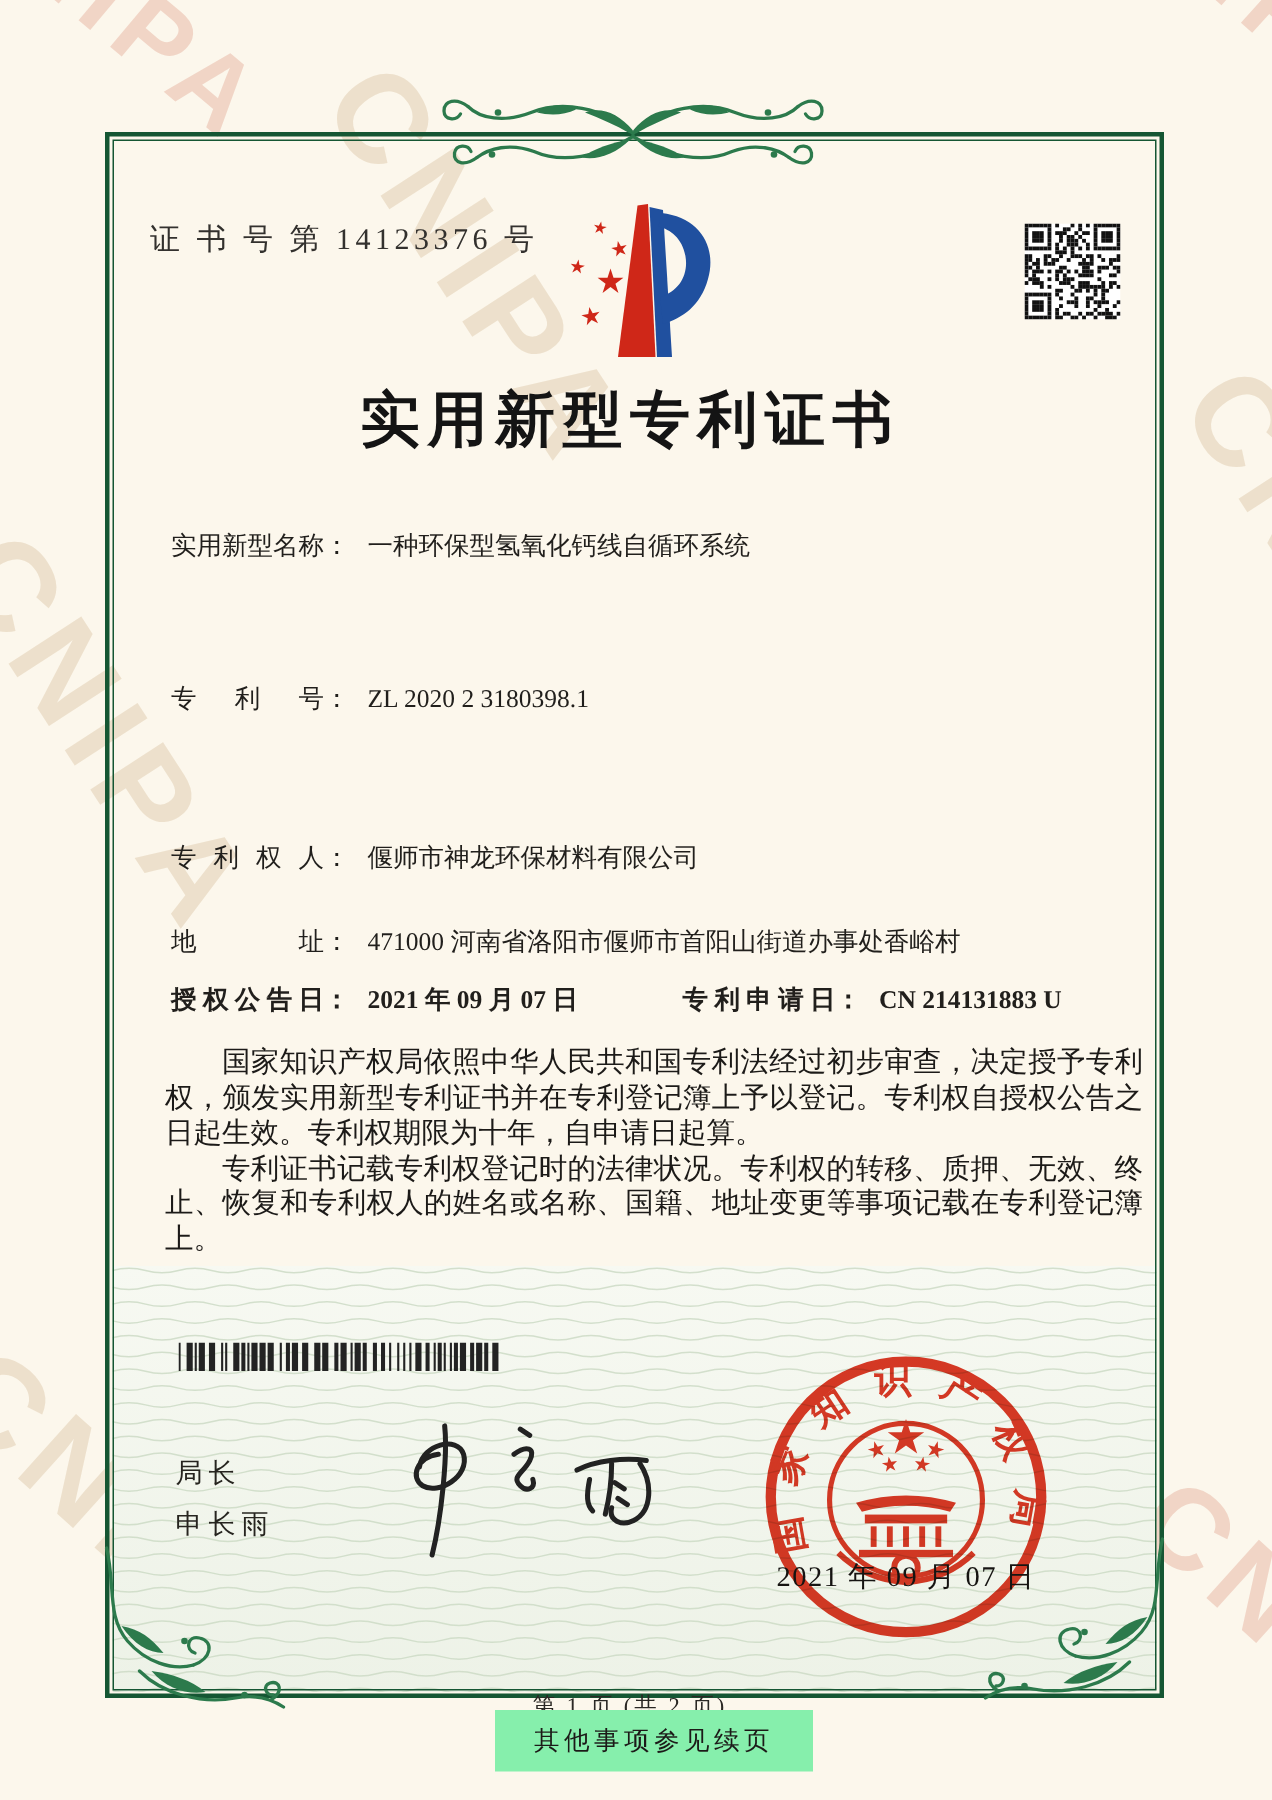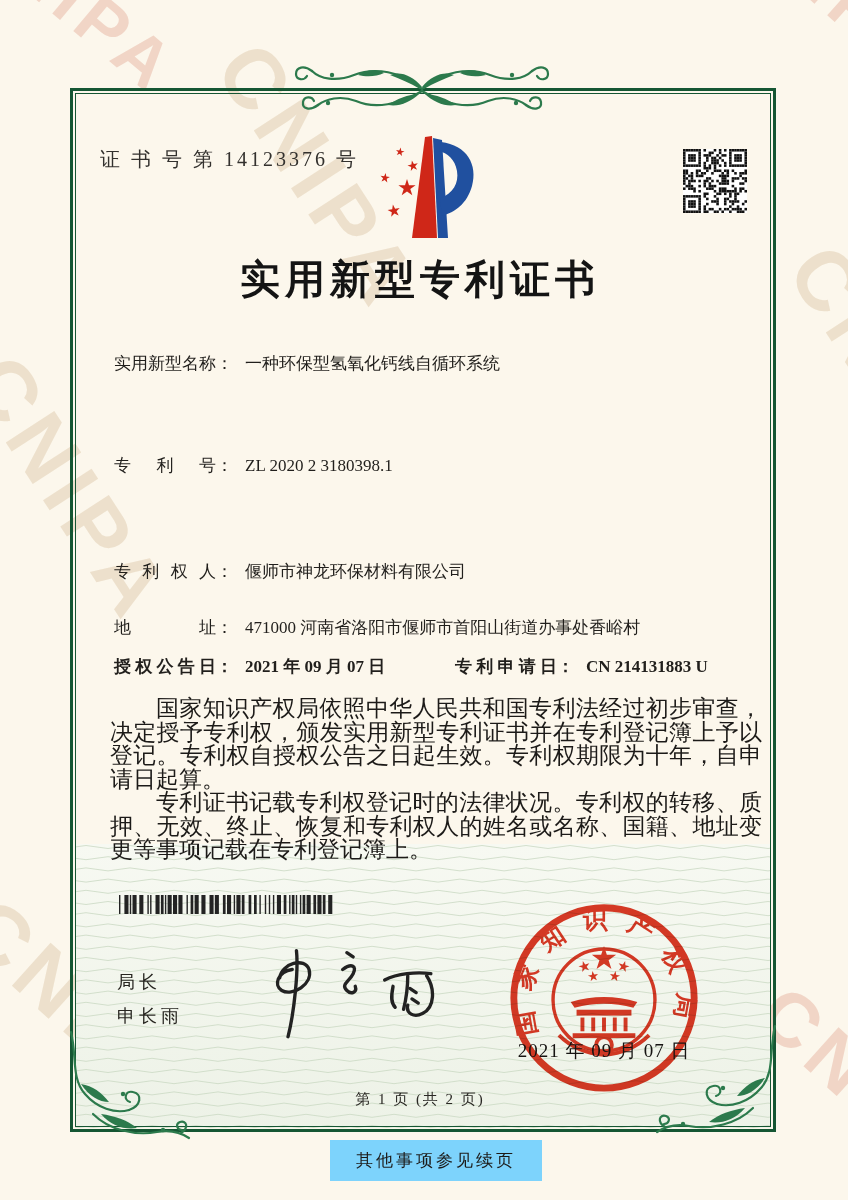--- a/index.html
+++ b/index.html
@@ -42,36 +42,36 @@
 
   
   .row{position:absolute;left:114px;width:652px;font-size:17px;color:#211f1c;z-index:3;white-space:nowrap;}
   .row .lab{display:inline-block;width:102px;text-align:justify;text-align-last:justify;}
   .row .val{margin-left:12px;}
   .r1{top:352px;} .r2{top:403px;} .r3{top:454px;} .r4{top:505px;} .r5{top:524px;margin-top:36px;} .r6{top:591px;margin-top:25px;} .r7{top:655px;font-weight:bold;}
   .grant-second{position:absolute;left:341px;top:0;}
 
   
   .body-text{position:absolute;left:110px;top:697px;width:652px;z-index:3;
-             font-size:23px;line-height:23.5px;color:#1c1a18;text-align:justify;}
+             font-size:19px;line-height:23.5px;color:#1c1a18;text-align:justify;}
   .body-text p{margin:0;text-indent:2em;}
 
   
   .barcode{position:absolute;left:119px;top:895px;width:218px;height:19px;z-index:3;}
   .sig-title{position:absolute;left:117px;top:970px;font-size:18px;letter-spacing:4px;color:#26241f;z-index:3;}
   .sig-name{position:absolute;left:117px;top:1004px;font-size:18px;letter-spacing:4px;color:#26241f;z-index:3;}
   .signature{position:absolute;left:250px;top:938px;width:200px;height:105px;z-index:3;}
   .seal{position:absolute;left:506px;top:898px;width:196px;height:196px;z-index:4;
         mix-blend-mode:multiply;opacity:.95;}
   .seal-text{font-size:25px;font-weight:bold;fill:#dc2f1a;letter-spacing:18px;}
   .seal-date{position:absolute;left:498px;top:1038px;width:212px;text-align:center;
              font-size:19px;color:#161412;z-index:5;letter-spacing:1px;white-space:nowrap;}
-  .page-num{position:absolute;left:70px;top:1090px;width:700px;text-align:center;
+  .page-num{position:absolute;left:70px;top:1128px;width:700px;text-align:center;
             font-size:15px;letter-spacing:2px;color:#2a2824;z-index:3;}
-  .note-box{position:absolute;left:330px;top:1140px;background:#7dd3fc;padding:9px 26px;
+  .note-box{position:absolute;left:330px;top:1140px;background:#86efac;padding:9px 26px;
             font-size:17px;letter-spacing:3px;color:#1c1a18;z-index:3;white-space:nowrap;}
 </style>
 </head>
 <body>
 
 <div class="page">
 
   <div class="wm wm1 wm-red">CNIPA</div>
   <div class="wm wm2 wm-tan">CNIPA</div>
   <div class="wm wm3 wm-tan">CNIPA</div>

